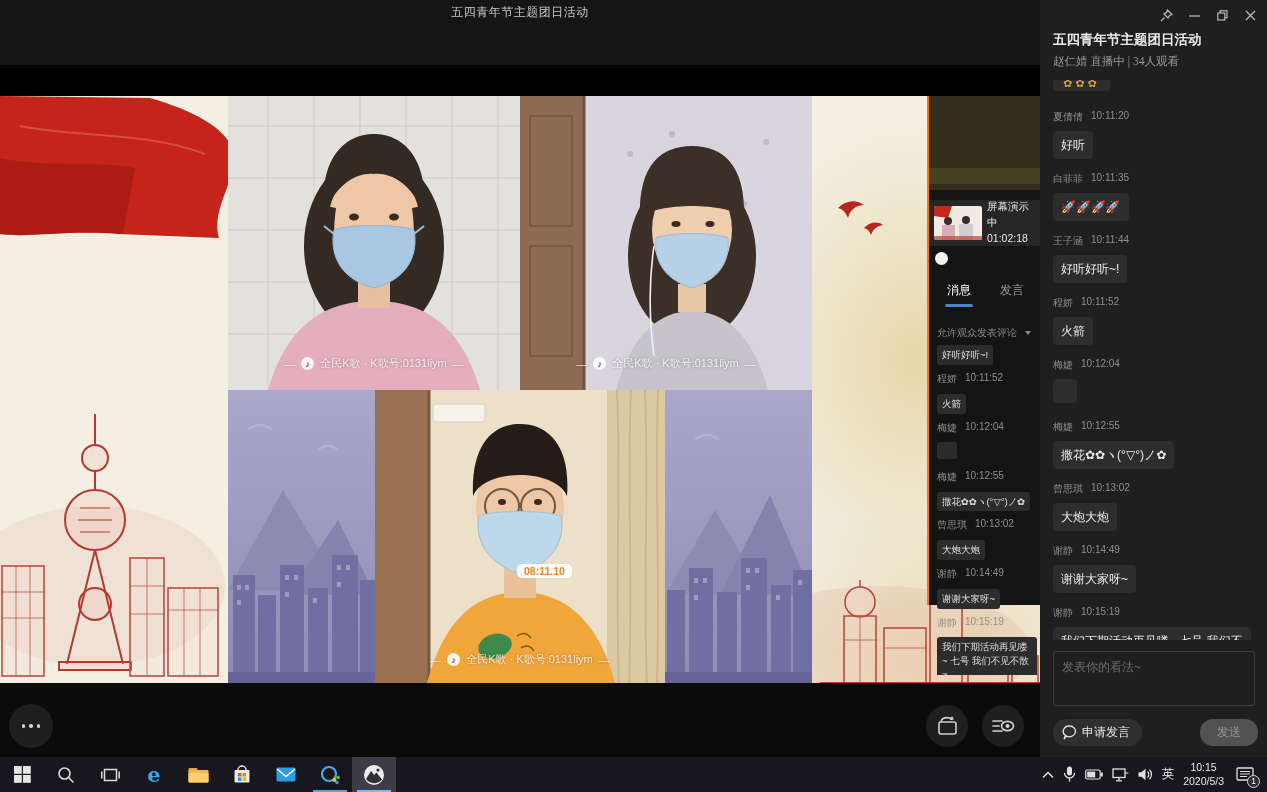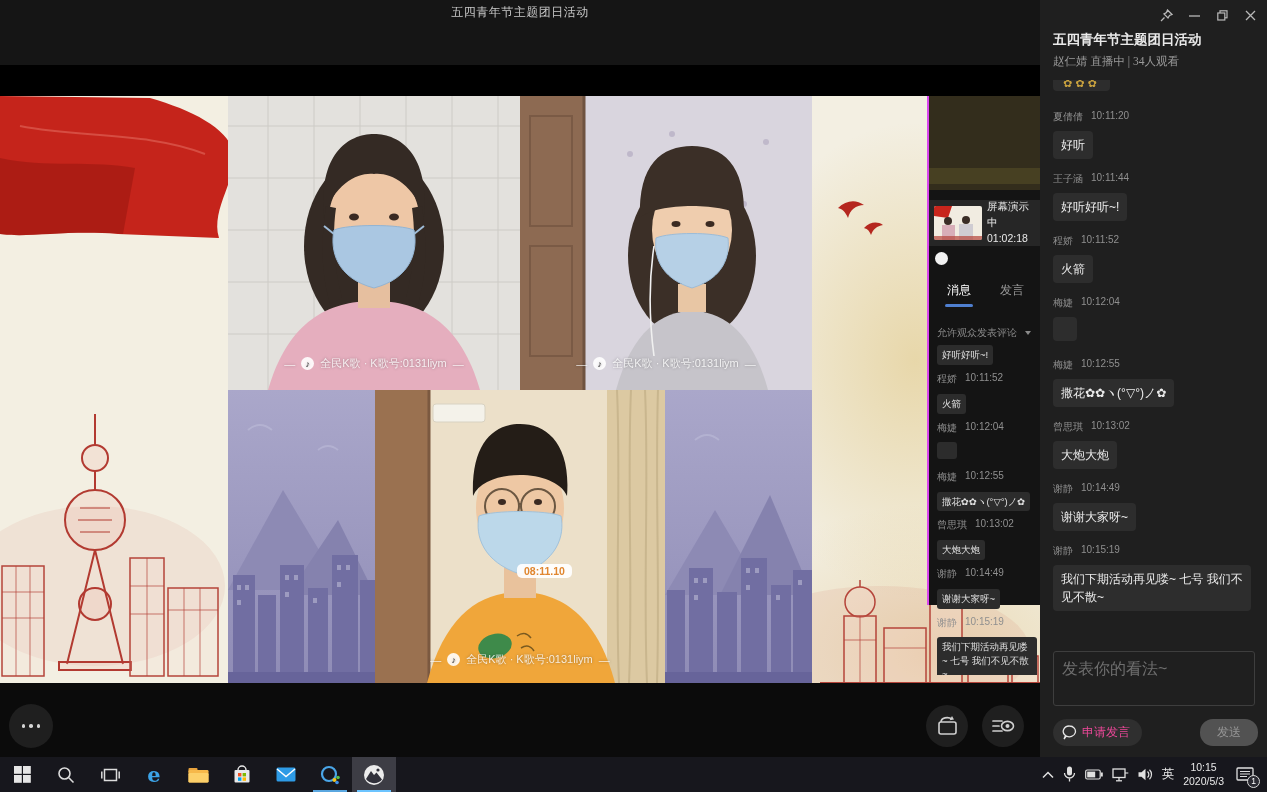--- a/index.html
+++ b/index.html
@@ -32,21 +32,21 @@
   .wm1{left:240px;top:260px;width:268px;}
   .wm2{left:532px;top:260px;width:268px;}
   .wm3{left:386px;top:556px;width:268px;}
   .wm .wm-ic{display:inline-flex;width:13px;height:13px;border-radius:50%;
     background:rgba(255,255,255,.9);color:#333;font-size:9px;align-items:center;justify-content:center;}
   .timer{position:absolute;left:517px;top:468px;padding:1px 7px;background:rgba(255,255,255,.92);
     border-radius:5px;color:#e0862f;font-size:10.5px;font-weight:bold;}
 
   
   .panel{position:absolute;left:927px;top:0;width:113px;height:509px;background:#141414;
-    border-left:2px solid #d946ef;}
+    border-left:2px solid #f97316;}
   .olive{position:absolute;left:0;top:0;width:113px;height:94px;background:#332d1c;}
   .olive:after{content:"";position:absolute;left:0;bottom:6px;width:113px;height:16px;background:#474022;}
   .banner{position:absolute;left:0;top:104px;width:113px;height:46px;background:#262626;
     display:flex;align-items:center;gap:5px;padding:5px;}
   .thumb{width:48px;height:34px;border-radius:2px;overflow:hidden;flex:0 0 auto;}
   .btexts{color:#e8e8e8;font-size:10.5px;line-height:1.5;}
   .dot{position:absolute;left:6px;top:156px;width:13px;height:13px;border-radius:50%;background:#f2f2f2;}
   .tabs{position:absolute;left:0;top:186px;width:113px;display:flex;justify-content:space-between;
     padding:0 18px;font-size:12px;color:#9a9a9a;}
   .tab{position:relative;cursor:pointer;}
@@ -80,25 +80,25 @@
   .ssub{position:absolute;left:13px;top:54px;width:205px;color:#9a9a9a;font-size:11.5px;font-family:Liberation Serif, serif;}
   .chat{position:absolute;left:13px;top:80px;width:205px;height:560px;overflow:hidden;}
   .citem{margin-bottom:13px;}
   .msg-head{display:flex;gap:8px;color:#8f8f8f;font-size:10px;margin-bottom:7px;}
   .bubble{display:inline-block;max-width:198px;background:#2d2d2d;color:#ececec;font-size:12px;
     line-height:1.5;padding:5px 8px;border-radius:4px;word-break:break-all;}
   .bubble:empty{min-width:24px;min-height:24px;}
   .citem.partial{margin-top:-6px;margin-bottom:15px;}
   .citem.partial .bubble{height:17px;padding:1px 10px;overflow:hidden;color:#c9a23f;letter-spacing:3px;font-size:11px;}
   .composer{position:absolute;left:13px;top:651px;width:202px;height:55px;background:transparent;
-    border:1px solid #3e3e3e;border-radius:3px;color:#ddd;font-size:16px;padding:7px 8px;resize:none;outline:none;}
+    border:1px solid #3e3e3e;border-radius:3px;color:#ddd;font-size:12px;padding:7px 8px;resize:none;outline:none;}
   .composer::placeholder{color:#6e6e6e;}
   .srow{position:absolute;left:13px;top:719px;width:205px;display:flex;justify-content:space-between;align-items:center;}
   .reqbtn{display:flex;align-items:center;gap:5px;background:#2f2f2f;border:none;border-radius:14px;
-    color:#ec4899;font-size:12px;padding:5px 12px 5px 9px;cursor:pointer;}
+    color:#e5e5e5;font-size:12px;padding:5px 12px 5px 9px;cursor:pointer;}
   .sendbtn{background:#525252;border:none;border-radius:13px;color:#969696;font-size:12px;
     padding:5px 17px;cursor:pointer;}
 
   
   .taskbar{position:absolute;left:0;top:757px;width:1267px;height:35px;background:#17171d;
     display:flex;align-items:center;}
   .tb-left{display:flex;height:35px;}
   .tb-icon{position:relative;width:44px;height:35px;display:flex;align-items:center;justify-content:center;cursor:pointer;}
   .tb-icon.active{background:#3d3d45;}
   .tb-icon .indicator{position:absolute;left:5px;bottom:0;width:34px;height:2.5px;background:#5aa7e0;}
@@ -501,20 +501,27 @@
         </div>
 
         <div class="citem">
           <div class="msg-head">
             <span>夏倩倩</span>
             <span>10:11:20</span>
           </div>
           <div class="bubble">好听</div>
         </div>
 
+        <div class="citem">
+          <div class="msg-head">
+            <span>白菲菲</span>
+            <span>10:11:35</span>
+          </div>
+          <div class="bubble">🚀🚀🚀🚀</div>
+        </div>
 
         <div class="citem">
           <div class="msg-head">
             <span>王子涵</span>
             <span>10:11:44</span>
           </div>
           <div class="bubble">好听好听~!</div>
         </div>
 
         <div class="citem">

